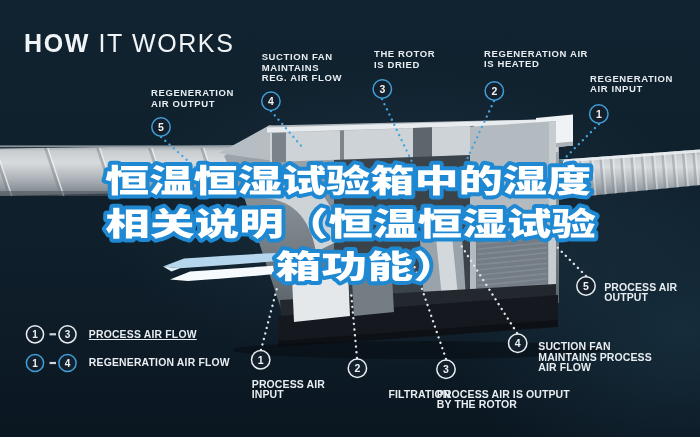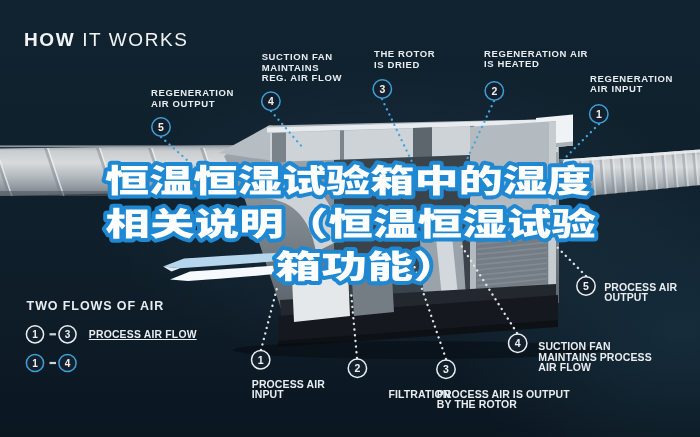--- a/index.html
+++ b/index.html
@@ -1,15 +1,15 @@
 <!DOCTYPE html>
 <html><head><meta charset="utf-8"><style>
 html,body{margin:0;padding:0;background:#0d151e;}
 #stage{position:relative;width:700px;height:437px;overflow:hidden;font-family:"Liberation Sans",sans-serif;}
-#how{position:absolute;left:24px;top:29px;color:#f1f4f6;font-size:19px;letter-spacing:1.6px;font-weight:bold;}
+#how{position:absolute;left:24px;top:29px;color:#f1f4f6;font-size:25px;letter-spacing:1.6px;font-weight:bold;}
 #how span{font-weight:normal;}
 </style></head>
 <body>
 <div id="stage">
 <svg width="700" height="437" viewBox="0 0 700 437" style="position:absolute;left:0;top:0">
 
 <defs>
  <linearGradient id="bg" x1="0" y1="0" x2="0" y2="1">
   <stop offset="0" stop-color="#112330"></stop>
           <stop offset="0.5" stop-color="#0f202c"></stop>
@@ -196,14 +196,14 @@
     <div style="position:absolute;font-weight:bold;color:#e8edf1;font-size:9.5px;letter-spacing:0.6px;line-height:10.6px;white-space:pre;left:251.8px;top:378.9px;font-size:10.5px;letter-spacing:0.1px;line-height:10.4px;">PROCESS AIR
 INPUT</div>
     <div style="position:absolute;font-weight:bold;color:#e8edf1;font-size:9.5px;letter-spacing:0.6px;line-height:10.6px;white-space:pre;left:348.6px;top:389.1px;font-size:10.5px;letter-spacing:0.1px;line-height:10.4px;margin-left:40px;">FILTRATION</div>
     <div style="position:absolute;font-weight:bold;color:#e8edf1;font-size:9.5px;letter-spacing:0.6px;line-height:10.6px;white-space:pre;left:436.8px;top:389.0px;font-size:10.5px;letter-spacing:0.1px;line-height:10.4px;">PROCESS AIR IS OUTPUT
 BY THE ROTOR</div>
     <div style="position:absolute;font-weight:bold;color:#e8edf1;font-size:9.5px;letter-spacing:0.6px;line-height:10.6px;white-space:pre;left:538.3px;top:341.3px;font-size:10.5px;letter-spacing:0.1px;line-height:10.4px;">SUCTION FAN
 MAINTAINS PROCESS
 AIR FLOW</div>
     <div style="position:absolute;font-weight:bold;color:#e8edf1;font-size:9.5px;letter-spacing:0.6px;line-height:10.6px;white-space:pre;left:604.2px;top:281.9px;font-size:10.5px;letter-spacing:0.1px;line-height:10.4px;">PROCESS AIR
 OUTPUT</div>
-    <div style="position:absolute;font-weight:bold;color:#e8edf1;font-size:9.5px;letter-spacing:0.6px;line-height:10.6px;white-space:pre;left:26.6px;top:301.4px;font-size:12.5px;letter-spacing:0.9px;">TWO FLOWS OF AIR</div>
     <div style="position:absolute;font-weight:bold;color:#e8edf1;font-size:9.5px;letter-spacing:0.6px;line-height:10.6px;white-space:pre;left:88.8px;top:329.7px;font-size:10.4px;letter-spacing:0.2px;text-decoration:underline;">PROCESS AIR FLOW</div>
+    <div style="position:absolute;font-weight:bold;color:#e8edf1;font-size:9.5px;letter-spacing:0.6px;line-height:10.6px;white-space:pre;left:88.8px;top:358.4px;font-size:10.4px;letter-spacing:0.2px;">REGENERATION AIR FLOW</div>
 </div>
 </body></html>

